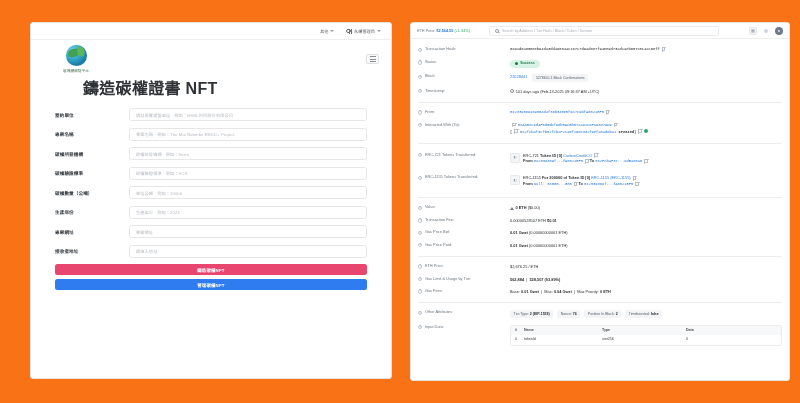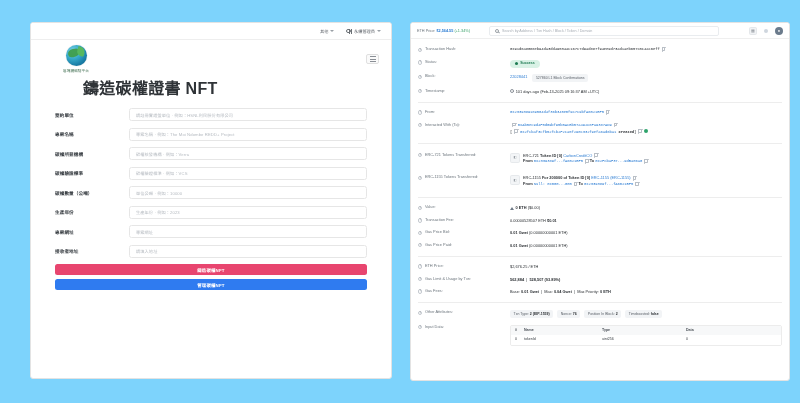--- a/index.html
+++ b/index.html
@@ -2,21 +2,21 @@
 <html lang="zh-TW"><head>
 <meta charset="utf-8">
 <style>
   * { box-sizing: border-box; margin: 0; padding: 0; }
   html, body {
     width: 800px; height: 403px;
     background: #ffffff;
     font-family: "Liberation Sans", "DejaVu Sans", sans-serif;
     overflow: hidden;
   }
-  #stage { position: relative; width: 800px; height: 403px; background: #7dd3fc; }
+  #stage { position: relative; width: 800px; height: 403px; background: #f97316; }
 
   
   .panel-left {
     position: absolute; left: 30px; top: 22px;
     width: 362px; height: 357px;
     background: #ffffff;
     border: 1px solid #e3e3e3;
     border-radius: 3px;
     overflow: hidden;
   }

